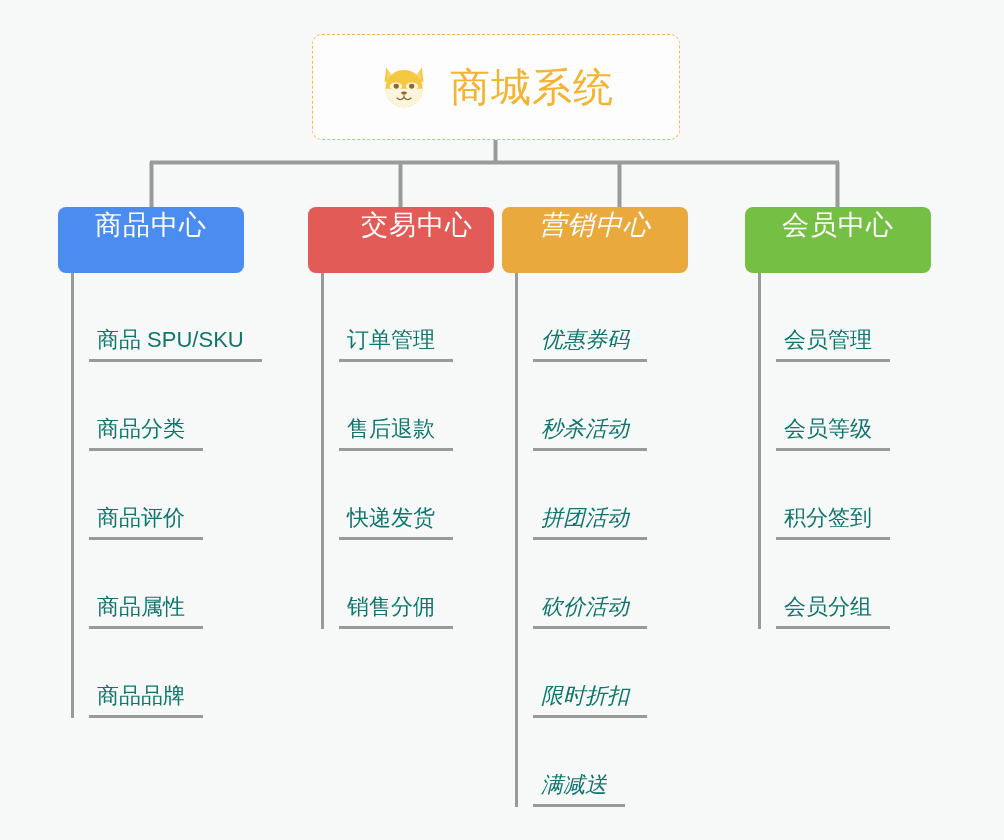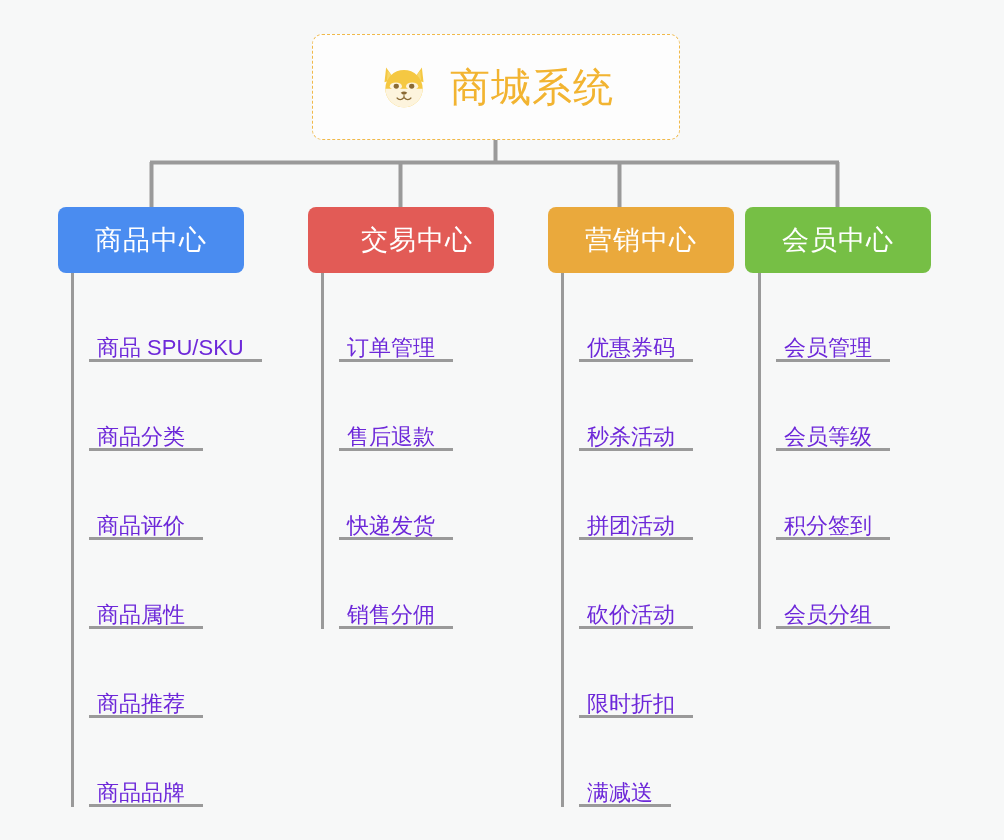--- a/index.html
+++ b/index.html
@@ -65,21 +65,20 @@
   
   .col {
     position: absolute;
     top: 207px;
     width: 190px;
   }
   .col-header {
     height: 66px;
     border-radius: 8px;
     display: flex;
-    align-items: center;
     justify-content: center;
     color: #ffffff;
     font-size: 27px;
     letter-spacing: 1px;
     box-sizing: border-box;
   }
 
   
   .col-items {
     position: relative;
@@ -92,23 +91,23 @@
   .item {
     position: relative;
     height: 89px;
     box-sizing: border-box;
     display: flex;
     align-items: flex-end;
     padding-left: 23px;
   }
   .item-label {
     font-size: 22px;
-    color: #6d28d9;
+    color: #0f766e;
     line-height: 1;
-    padding-bottom: 0;
+    padding-bottom: 8px;
     white-space: nowrap;
     border-bottom: 3px solid #9a9a9a;
     display: inline-block;
     padding-right: 18px;
     margin-left: -8px;
     padding-left: 8px;
   }
 </style>
 </head>
 <body>
@@ -158,23 +157,20 @@
       <div class="item">
           <span class="item-label">商品分类</span>
         </div>
       <div class="item">
           <span class="item-label">商品评价</span>
         </div>
       <div class="item">
           <span class="item-label">商品属性</span>
         </div>
       <div class="item">
-          <span class="item-label">商品推荐</span>
-        </div>
-      <div class="item">
           <span class="item-label">商品品牌</span>
         </div>
     </div>
   </div>
 
   <div class="col" style="left:308px;width:186px;">
     <div class="col-header" style="background:#e25b56;padding-left:32px;">
       <span>交易中心</span>
     </div>
     <div class="col-items">
@@ -186,21 +182,21 @@
         </div>
       <div class="item">
           <span class="item-label">快递发货</span>
         </div>
       <div class="item">
           <span class="item-label">销售分佣</span>
         </div>
     </div>
   </div>
 
-  <div class="col" style="left:548px;width:186px;">
+  <div class="col" style="left:502px;width:186px;font-style:italic;">
     <div class="col-header" style="background:#eaa93c;">
       <span>营销中心</span>
     </div>
     <div class="col-items">
       <div class="item">
           <span class="item-label">优惠券码</span>
         </div>
       <div class="item">
           <span class="item-label">秒杀活动</span>
         </div>

